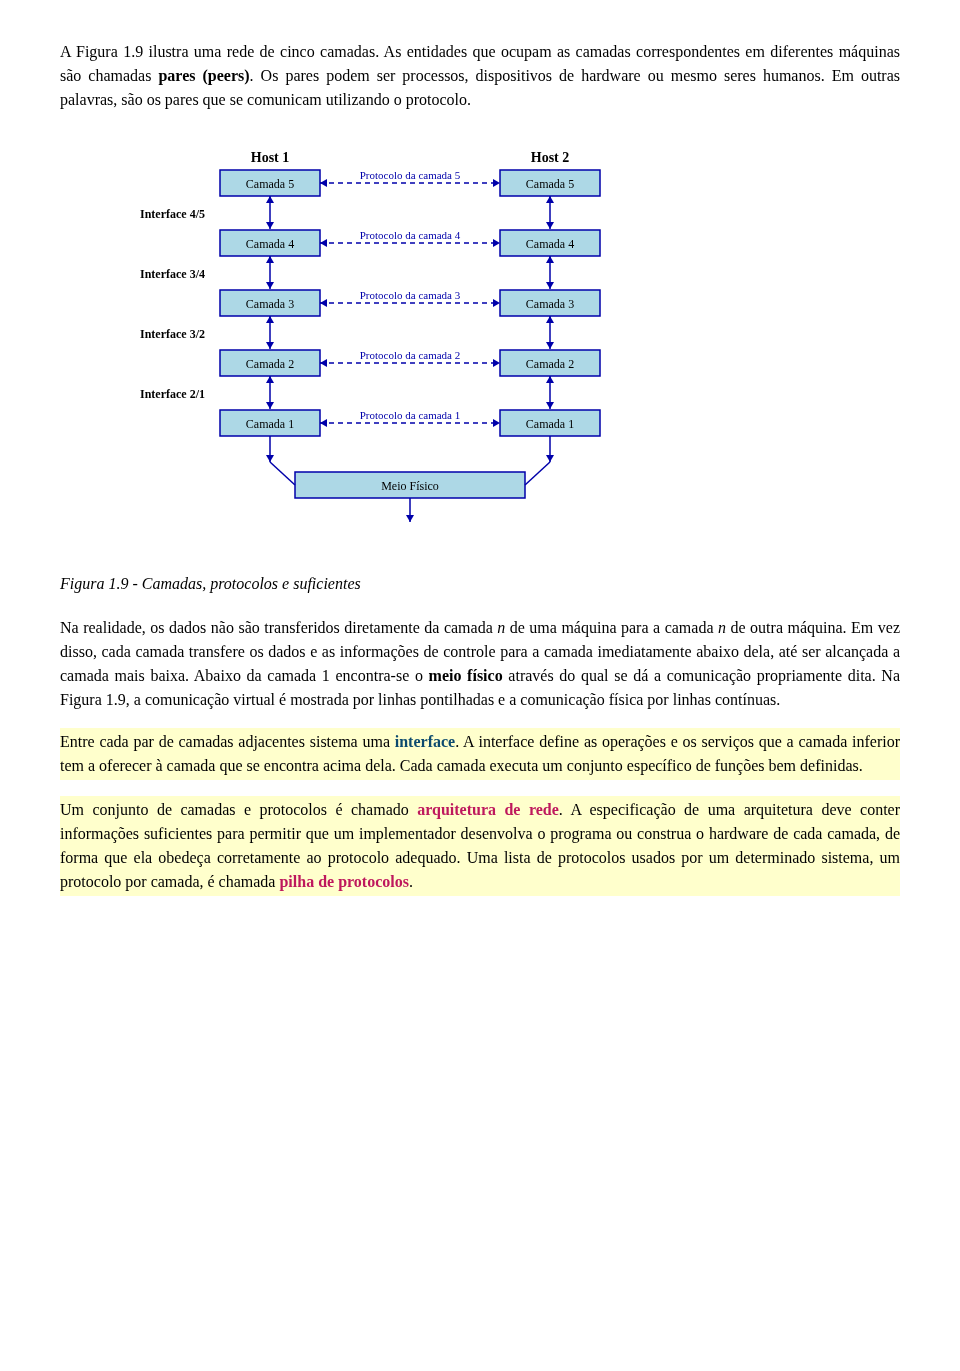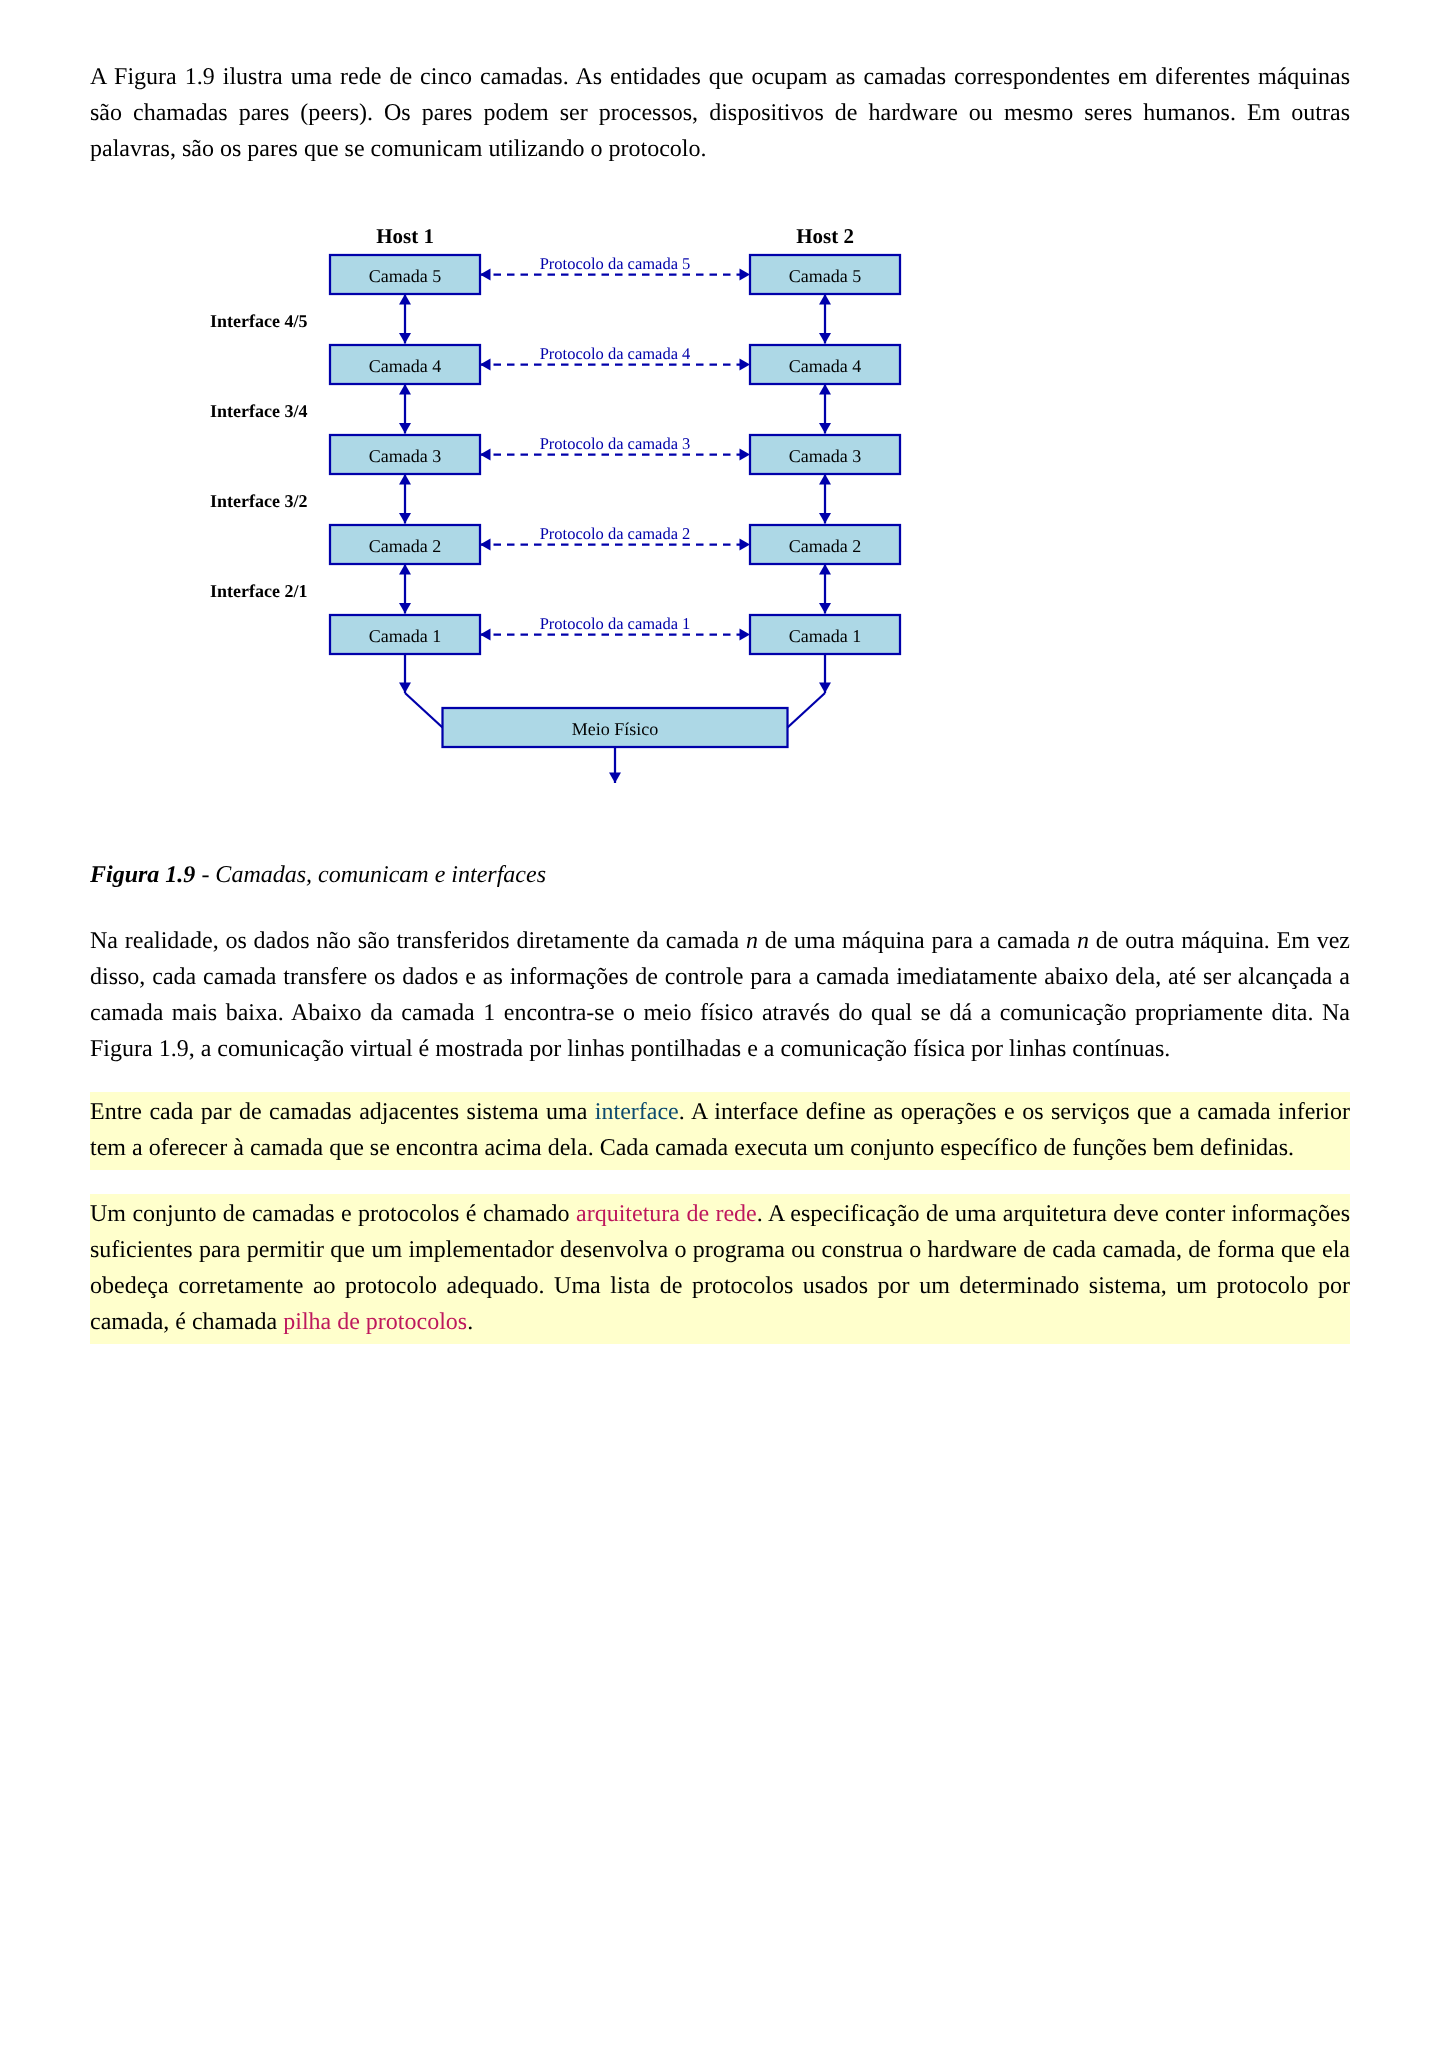--- a/index.html
+++ b/index.html
@@ -9,23 +9,23 @@
       line-height: 1.5;
       color: #000;
       background: #fff;
       padding: 40px 60px;
       width: 960px;
     }
     .paragraph {
       margin-bottom: 16px;
       text-align: justify;
     }
-    .bold { font-weight: normal; margin-top: 12px; }
+    .bold { font-weight: bold; margin-top: 12px; }
     .italic { font-style: italic; }
-    .bold-italic { font-weight: bold; font-style: italic; }
+    .bold-italic { font-weight: normal; font-style: italic; }
     .highlight-yellow { background-color: #ffffcc; }
     .text-blue { color: #0c4a6e; }
     .text-red { color: #be185d; }
 
     
     .figure-container {
       display: flex;
       flex-direction: column;
       align-items: flex-start;
       margin: 30px 0 20px 0;
@@ -168,21 +168,21 @@
       <line x1="350" y1="356" x2="350" y2="380" stroke="#0000aa" stroke-width="1.5"></line>
       <polygon points="350,380 346,373 354,373" fill="#0000aa"></polygon>
 
       <text x="145" y="76" text-anchor="end" font-family="Times New Roman" font-size="12" font-weight="bold" fill="#000">Interface 4/5</text>
       <text x="145" y="136" text-anchor="end" font-family="Times New Roman" font-size="12" font-weight="bold" fill="#000">Interface 3/4</text>
       <text x="145" y="196" text-anchor="end" font-family="Times New Roman" font-size="12" font-weight="bold" fill="#000">Interface 3/2</text>
       <text x="145" y="256" text-anchor="end" font-family="Times New Roman" font-size="12" font-weight="bold" fill="#000">Interface 2/1</text>
     </svg>
 
     <p class="figure-caption">
-      <span class="bold-italic">Figura 1.9</span><span class="italic"> - Camadas, comunicam e interfaces</span>
+      <span class="bold-italic">Figura 1.9</span><span class="italic"> - Camadas, protocolos e suficientes</span>
     </p>
   </div>
 
   <p class="paragraph">
     <span>Na realidade, os dados não são transferidos diretamente da camada </span><span class="italic">n</span><span> de uma máquina para a camada </span><span class="italic">n</span><span> de outra máquina. Em vez disso, cada camada transfere os dados e as informações de controle para a camada imediatamente abaixo dela, até ser alcançada a camada mais baixa. Abaixo da camada 1 encontra-se o </span><span class="bold">meio físico</span><span> através do qual se dá a comunicação propriamente dita. Na Figura 1.9, a comunicação virtual é mostrada por linhas pontilhadas e a comunicação física por linhas contínuas.</span>
   </p>
 
   <p class="paragraph highlighted-paragraph">
     <span class="highlight-yellow">Entre cada par de camadas adjacentes sistema uma </span><span class="bold text-blue highlight-yellow">interface</span><span class="highlight-yellow">. A interface define as operações e os serviços que a camada inferior tem a oferecer à camada que se encontra acima dela. Cada camada executa um conjunto específico de funções bem definidas.</span>
   </p>

